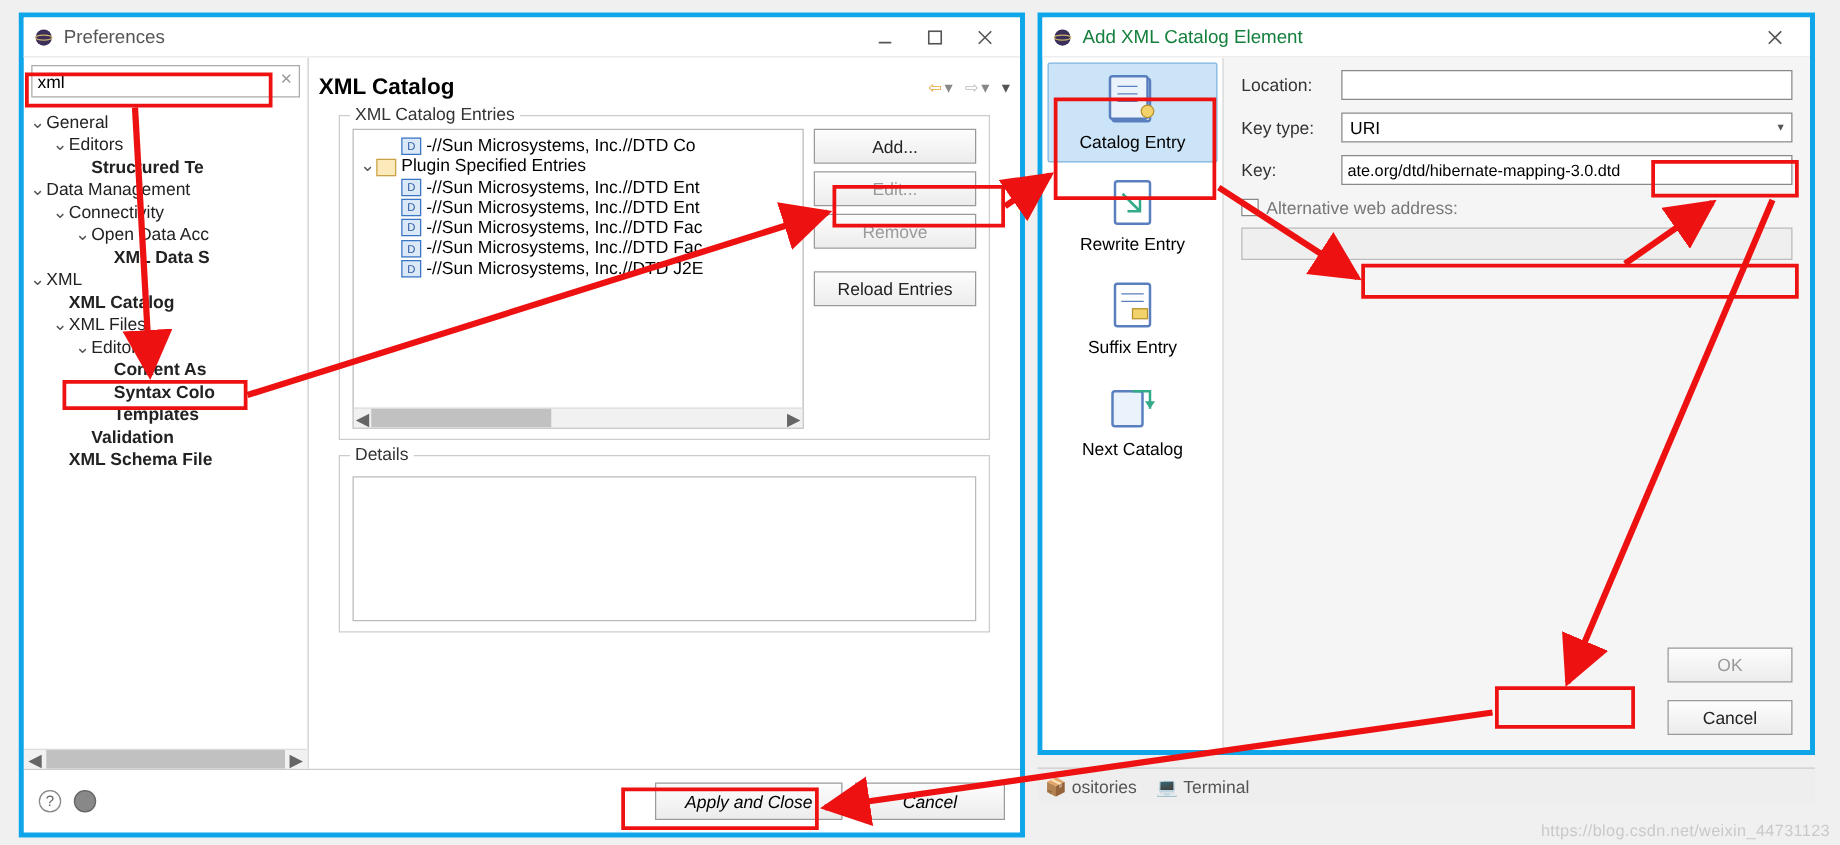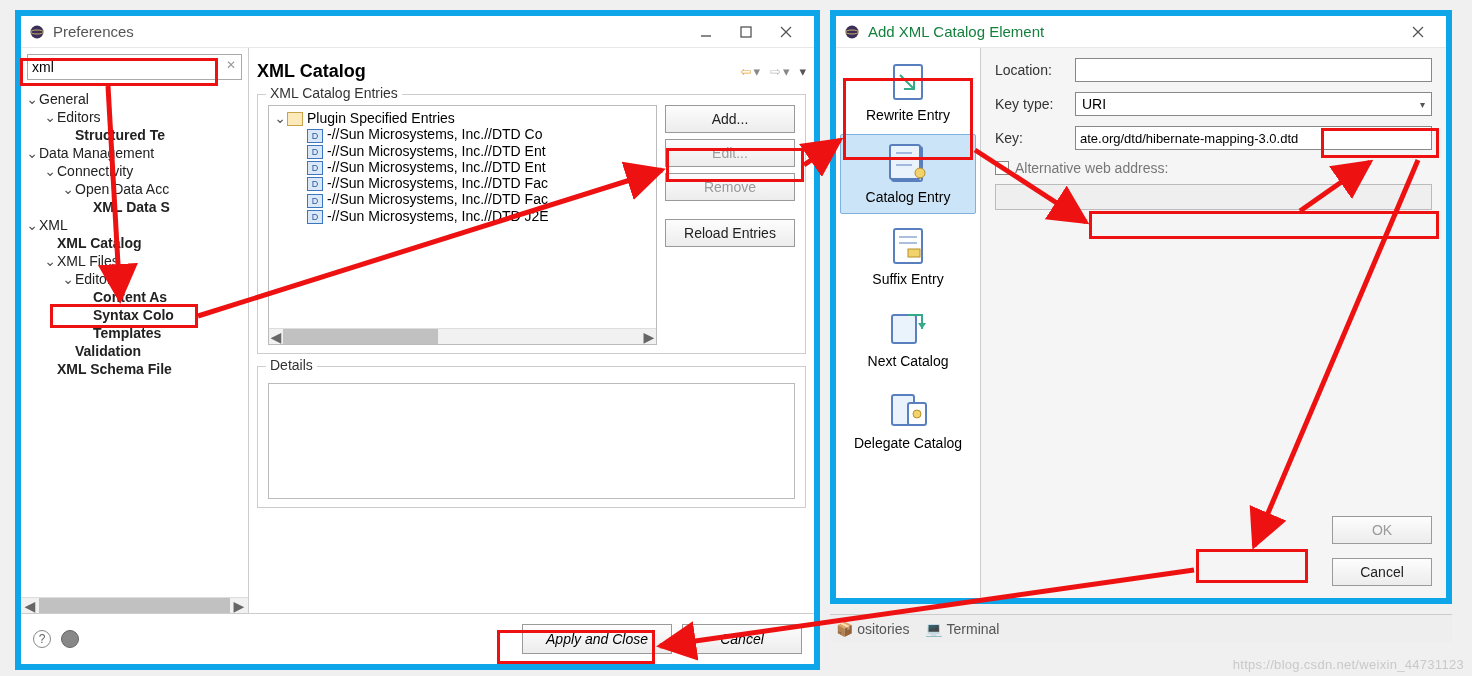--- a/index.html
+++ b/index.html
@@ -1,19 +1,19 @@
 <!DOCTYPE html>
 <html><head>
 <meta charset="utf-8">
 <style>
   * { box-sizing: border-box; font-family: "Segoe UI", Tahoma, sans-serif; font-size: 14px; }
   body { margin: 0; background: #f0f0f0; width: 1472px; height: 676px; position: relative; }
 
   
-  .window { position: absolute; background: #fff; border: 6px solid #0ea5e9; display: flex; flex-direction: column; }
+  .window { position: absolute; background: #fff; border: 4px solid #0ea5e9; display: flex; flex-direction: column; }
   .titlebar { height: 32px; display: flex; align-items: center; padding: 0 8px; background: #fff; border-bottom: 1px solid #e8e8e8; }
   .titlebar .dlg-icon { width: 16px; height: 16px; margin-right: 8px; }
   .titlebar .title { flex: 1; color: #555; font-size: 15px; }
   .titlebar .win-btns { display: flex; gap: 0; }
   .titlebar .win-btn { width: 40px; height: 28px; display: flex; align-items: center; justify-content: center; color: #555; }
   .win-btn svg { width: 12px; height: 12px; }
 
   
   #prefs { left: 15px; top: 10px; width: 805px; height: 660px; }
   .prefs-body { flex: 1; display: flex; overflow: hidden; }
@@ -24,21 +24,21 @@
   .tree { flex:1; overflow:auto; padding: 4px 0 4px 4px; color:#222; }
   .tree-node { padding: 1px 0 1px 0; white-space: nowrap; }
   .tree-node .twisty { display:inline-block; width:14px; text-align:center; color:#555;}
   .tree-children { padding-left:18px; }
   .bold { font-weight:bold; }
   .prefs-right { flex:1; display:flex; flex-direction:column; padding: 6px 8px 0 8px; }
   .page-head { display:flex; align-items:center; height:34px; }
   .page-title { font-size:18px; font-weight:bold; flex:1; }
   .nav-arrows { display:flex; align-items:center; gap:2px; }
   .nav-arrows span { font-size:13px; }
-  .group-box { border:1px solid #ccc; margin:6px 0; padding:10px 10px 8px 10px; position:relative; }
+  .group-box { border:1px solid #ccc; margin:6px 16px; padding:10px 10px 8px 10px; position:relative; }
   .group-title { position:absolute; top:-10px; left:8px; background:#fff; padding:0 4px; color:#333; }
   .entries-wrap { display:flex; gap:8px; }
   .entries-tree-wrap { flex:1; border:1px solid #bbb; height:240px; overflow:hidden; position:relative; }
   .entries-tree { padding:4px; overflow:auto; height: calc(100% - 16px); }
   .hscroll { height:16px; background:#f1f1f1; border-top:1px solid #ddd; display:flex; align-items:center; }
   .hscroll .thumb { height:100%; background:#c1c1c1; }
   .entry-btn-col { width:130px; display:flex; flex-direction:column; gap:6px; }
   .btn { height:28px; border:1px solid #9a9a9a; background:linear-gradient(#fdfdfd,#ececec); color:#222; display:flex; align-items:center; justify-content:center; }
   .btn.disabled { color:#9a9a9a; }
   .details-area { border:1px solid #bbb; height:116px; margin-top:6px; background:#fff; }
@@ -183,22 +183,22 @@
           <span style="width:6px"></span>
           <span style="color:#555">▾</span>
         </div>
       </div>
 
       <div class="group-box">
         <span class="group-title">XML Catalog Entries</span>
         <div class="entries-wrap">
           <div class="entries-tree-wrap">
             <div class="entries-tree">
+              <div style="padding-left:34px;"><span class="node-icon sq"></span><span>-//Sun Microsystems, Inc.//DTD Co</span></div>
               <div style="padding-left:0px;"><span class="twisty" style="display:inline-block;width:14px;text-align:center;color:#555">⌄</span><span class="node-icon folder"></span><span>Plugin Specified Entries</span></div>
-              <div style="padding-left:34px;"><span class="node-icon sq"></span><span>-//Sun Microsystems, Inc.//DTD Co</span></div>
               <div style="padding-left:34px;"><span class="node-icon sq"></span><span>-//Sun Microsystems, Inc.//DTD Ent</span></div>
               <div style="padding-left:34px;"><span class="node-icon sq"></span><span>-//Sun Microsystems, Inc.//DTD Ent</span></div>
               <div style="padding-left:34px;"><span class="node-icon sq"></span><span>-//Sun Microsystems, Inc.//DTD Fac</span></div>
               <div style="padding-left:34px;"><span class="node-icon sq"></span><span>-//Sun Microsystems, Inc.//DTD Fac</span></div>
               <div style="padding-left:34px;"><span class="node-icon sq"></span><span>-//Sun Microsystems, Inc.//DTD J2E</span></div>
             </div>
             <div class="hscroll">
                 <span style="width:14px;text-align:center;color:#666">◀</span>
                 <div class="thumb" style="flex:0 0 40%"></div>
                 <div style="flex:1"></div>
@@ -253,62 +253,54 @@
           <svg>
             <line x1="1" y1="1" x2="11" y2="11" stroke="#555" stroke-width="1.3"></line>
             <line x1="11" y1="1" x2="1" y2="11" stroke="#555" stroke-width="1.3"></line>
           </svg>
         </div>
     </div>
   </div>
 
   <div class="add-body">
     <div class="type-col">
-      <div class="type-item">
-        <svg class="type-icon" viewBox="0 0 48 42">
-            <rect x="10" y="4" width="28" height="34" rx="2" fill="#fff" stroke="#5a7fbf" stroke-width="2"></rect>
-            <path d="M16 14 L30 28 M20 28 L30 28 L30 18" stroke="#3a8" stroke-width="2" fill="none"></path>
-          </svg>
-        <span>Rewrite Entry</span>
-      </div>
       <div class="type-item selected">
         <svg class="type-icon" viewBox="0 0 48 42">
             <rect x="8" y="4" width="30" height="34" rx="2" fill="#fff" stroke="#5a7fbf" stroke-width="2"></rect>
             <rect x="6" y="2" width="30" height="34" rx="2" fill="#eaf2fb" stroke="#5a7fbf" stroke-width="2"></rect>
             <line x1="12" y1="10" x2="28" y2="10" stroke="#5a7fbf"></line>
             <line x1="12" y1="16" x2="28" y2="16" stroke="#5a7fbf"></line>
             <line x1="12" y1="22" x2="28" y2="22" stroke="#5a7fbf"></line>
             <circle cx="36" cy="30" r="5" fill="#f2d36b" stroke="#b8902a"></circle>
           </svg>
         <span>Catalog Entry</span>
       </div>
       <div class="type-item">
         <svg class="type-icon" viewBox="0 0 48 42">
             <rect x="10" y="4" width="28" height="34" rx="2" fill="#fff" stroke="#5a7fbf" stroke-width="2"></rect>
+            <path d="M16 14 L30 28 M20 28 L30 28 L30 18" stroke="#3a8" stroke-width="2" fill="none"></path>
+          </svg>
+        <span>Rewrite Entry</span>
+      </div>
+      <div class="type-item">
+        <svg class="type-icon" viewBox="0 0 48 42">
+            <rect x="10" y="4" width="28" height="34" rx="2" fill="#fff" stroke="#5a7fbf" stroke-width="2"></rect>
             <line x1="15" y1="12" x2="33" y2="12" stroke="#5a7fbf"></line>
             <line x1="15" y1="18" x2="33" y2="18" stroke="#5a7fbf"></line>
             <rect x="24" y="24" width="12" height="8" fill="#f2d36b" stroke="#b8902a"></rect>
           </svg>
         <span>Suffix Entry</span>
       </div>
       <div class="type-item">
         <svg class="type-icon" viewBox="0 0 48 42">
             <rect x="8" y="8" width="24" height="28" rx="2" fill="#eaf2fb" stroke="#5a7fbf" stroke-width="2"></rect>
             <path d="M24 8 L38 8 L38 22" stroke="#3a8" stroke-width="2" fill="none"></path>
             <polygon points="38,22 34,16 42,16" fill="#3a8"></polygon>
           </svg>
         <span>Next Catalog</span>
-      </div>
-      <div class="type-item">
-        <svg class="type-icon" viewBox="0 0 48 42">
-            <rect x="8" y="6" width="22" height="30" rx="2" fill="#eaf2fb" stroke="#5a7fbf" stroke-width="2"></rect>
-            <rect x="24" y="14" width="18" height="22" rx="2" fill="#fff" stroke="#5a7fbf" stroke-width="2"></rect>
-            <circle cx="33" cy="25" r="4" fill="#f2d36b" stroke="#b8902a"></circle>
-          </svg>
-        <span>Delegate Catalog</span>
       </div>
     </div>
 
     <div class="form-col">
       <div class="form-row">
         <span class="form-label">Location:</span>
         <input class="form-input" value="" style="">
       </div>
       <div class="form-row">
         <span class="form-label">Key type:</span>

